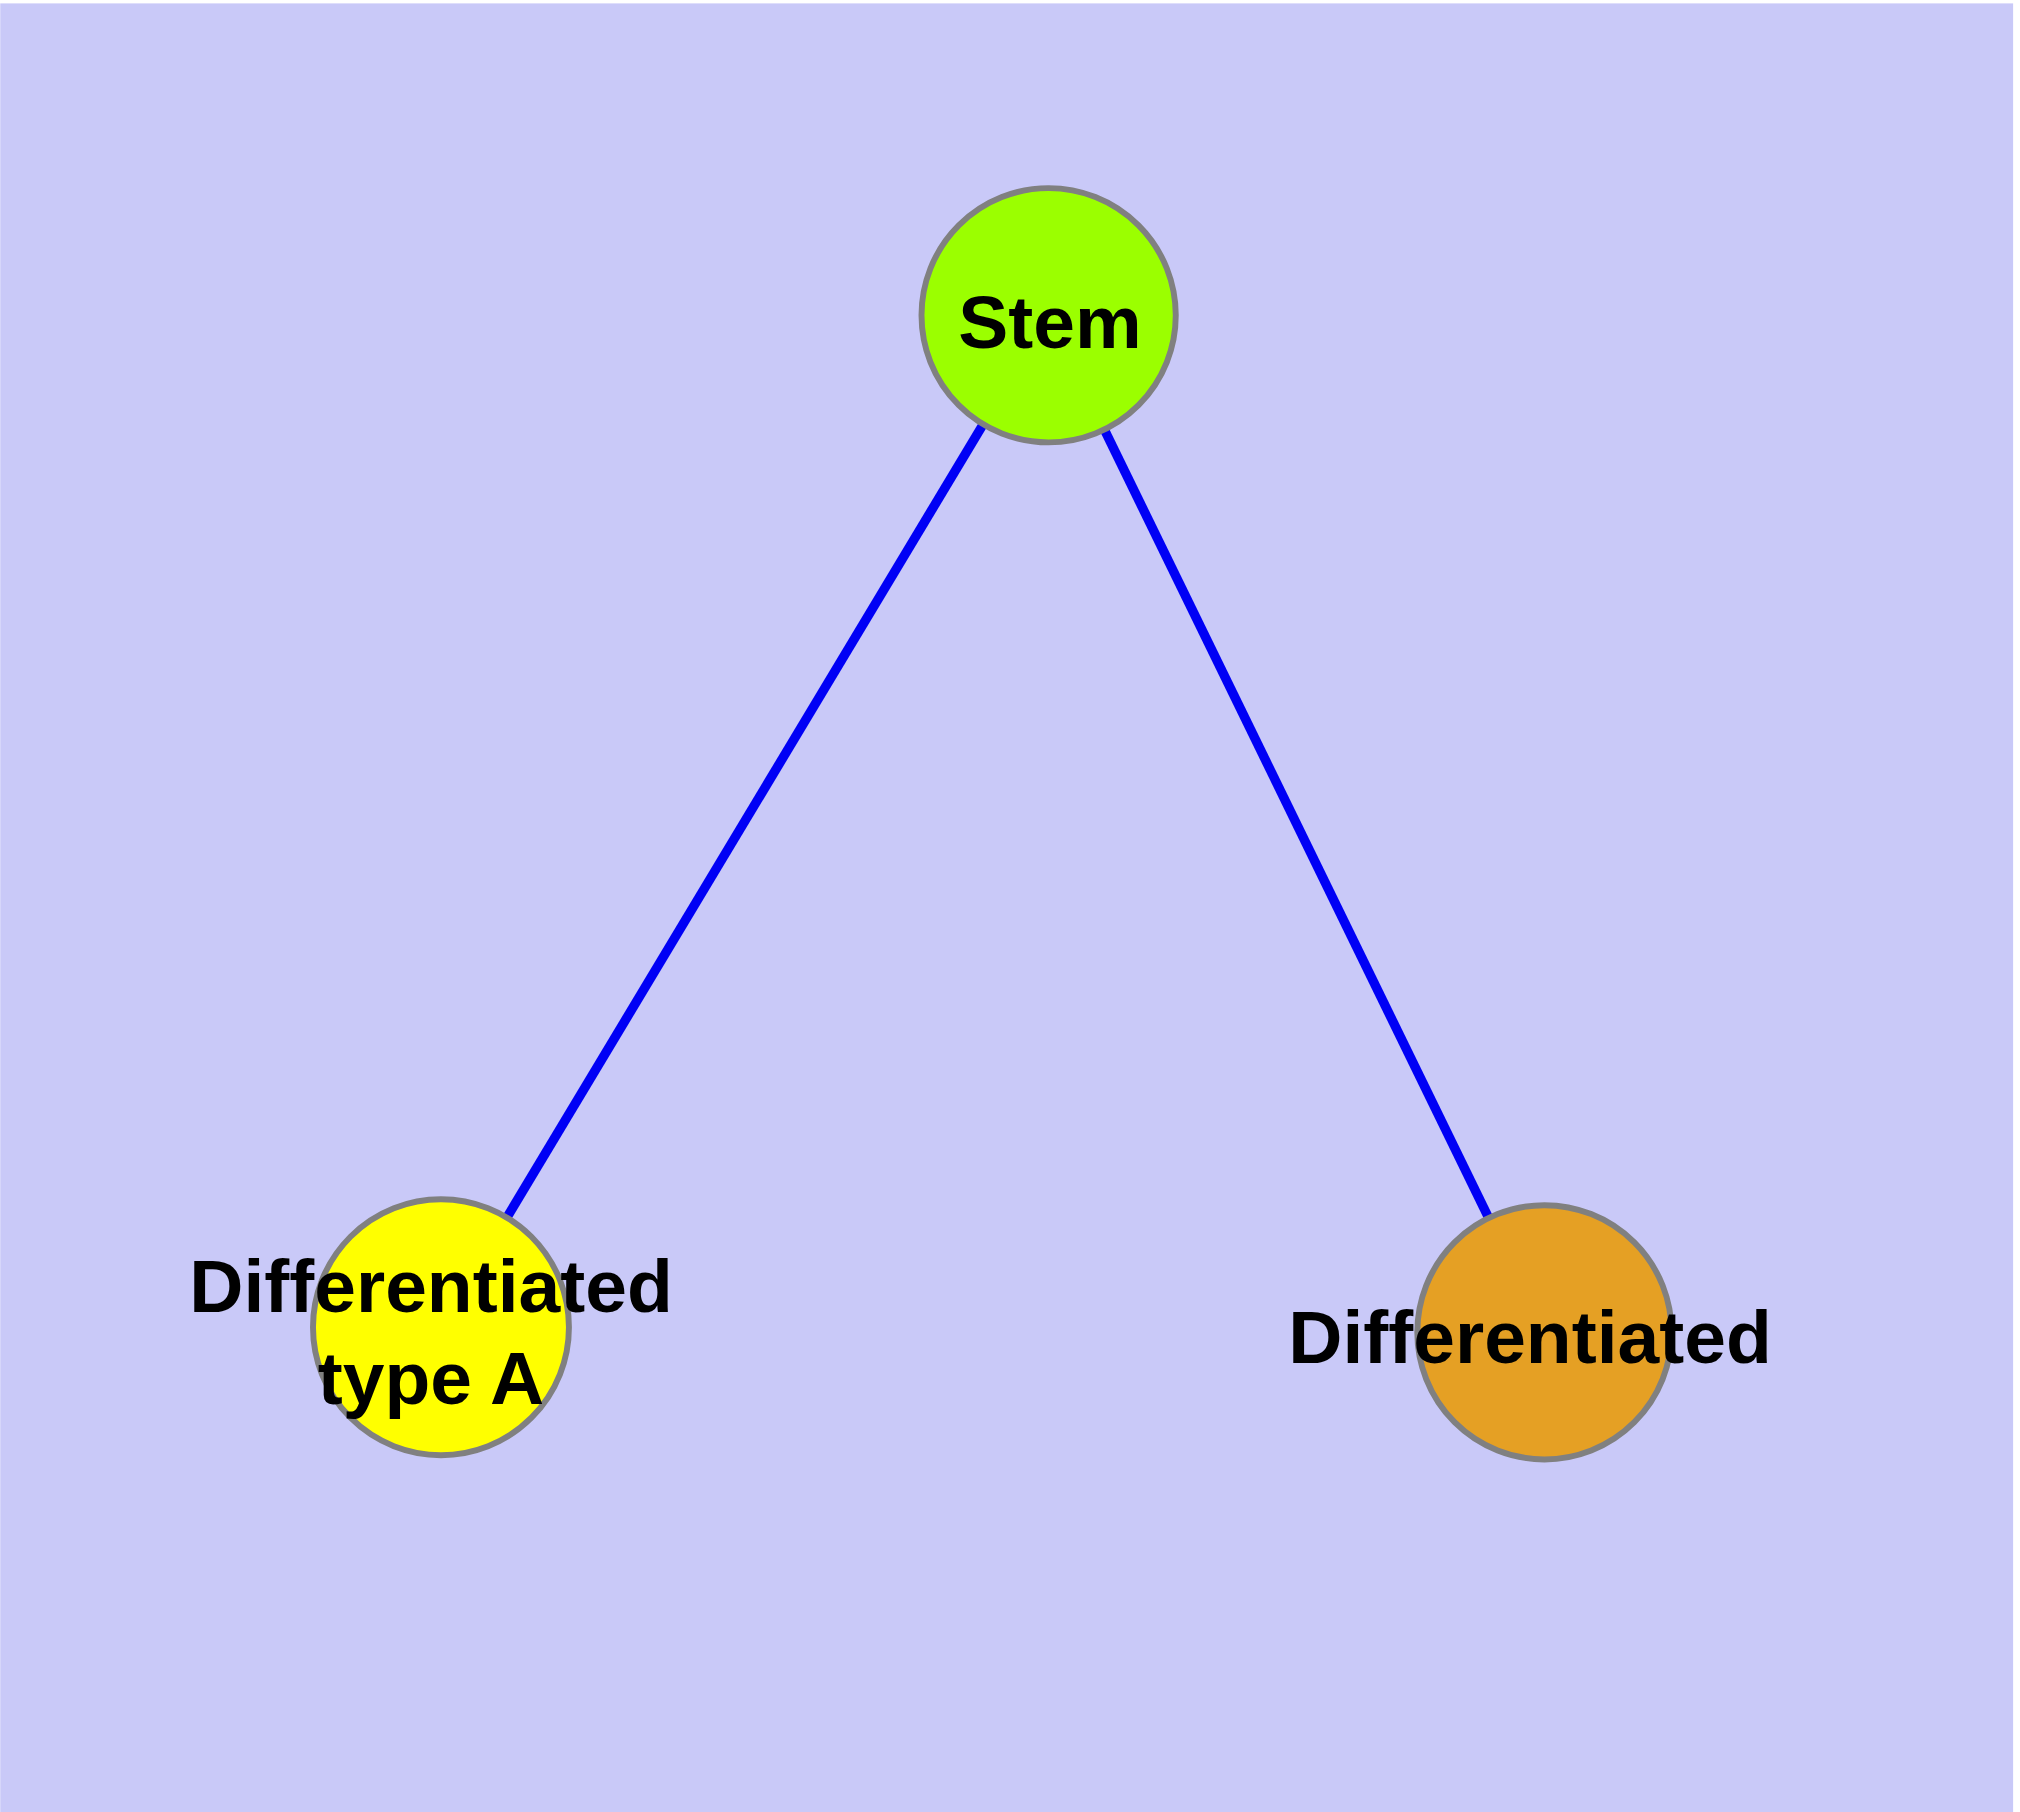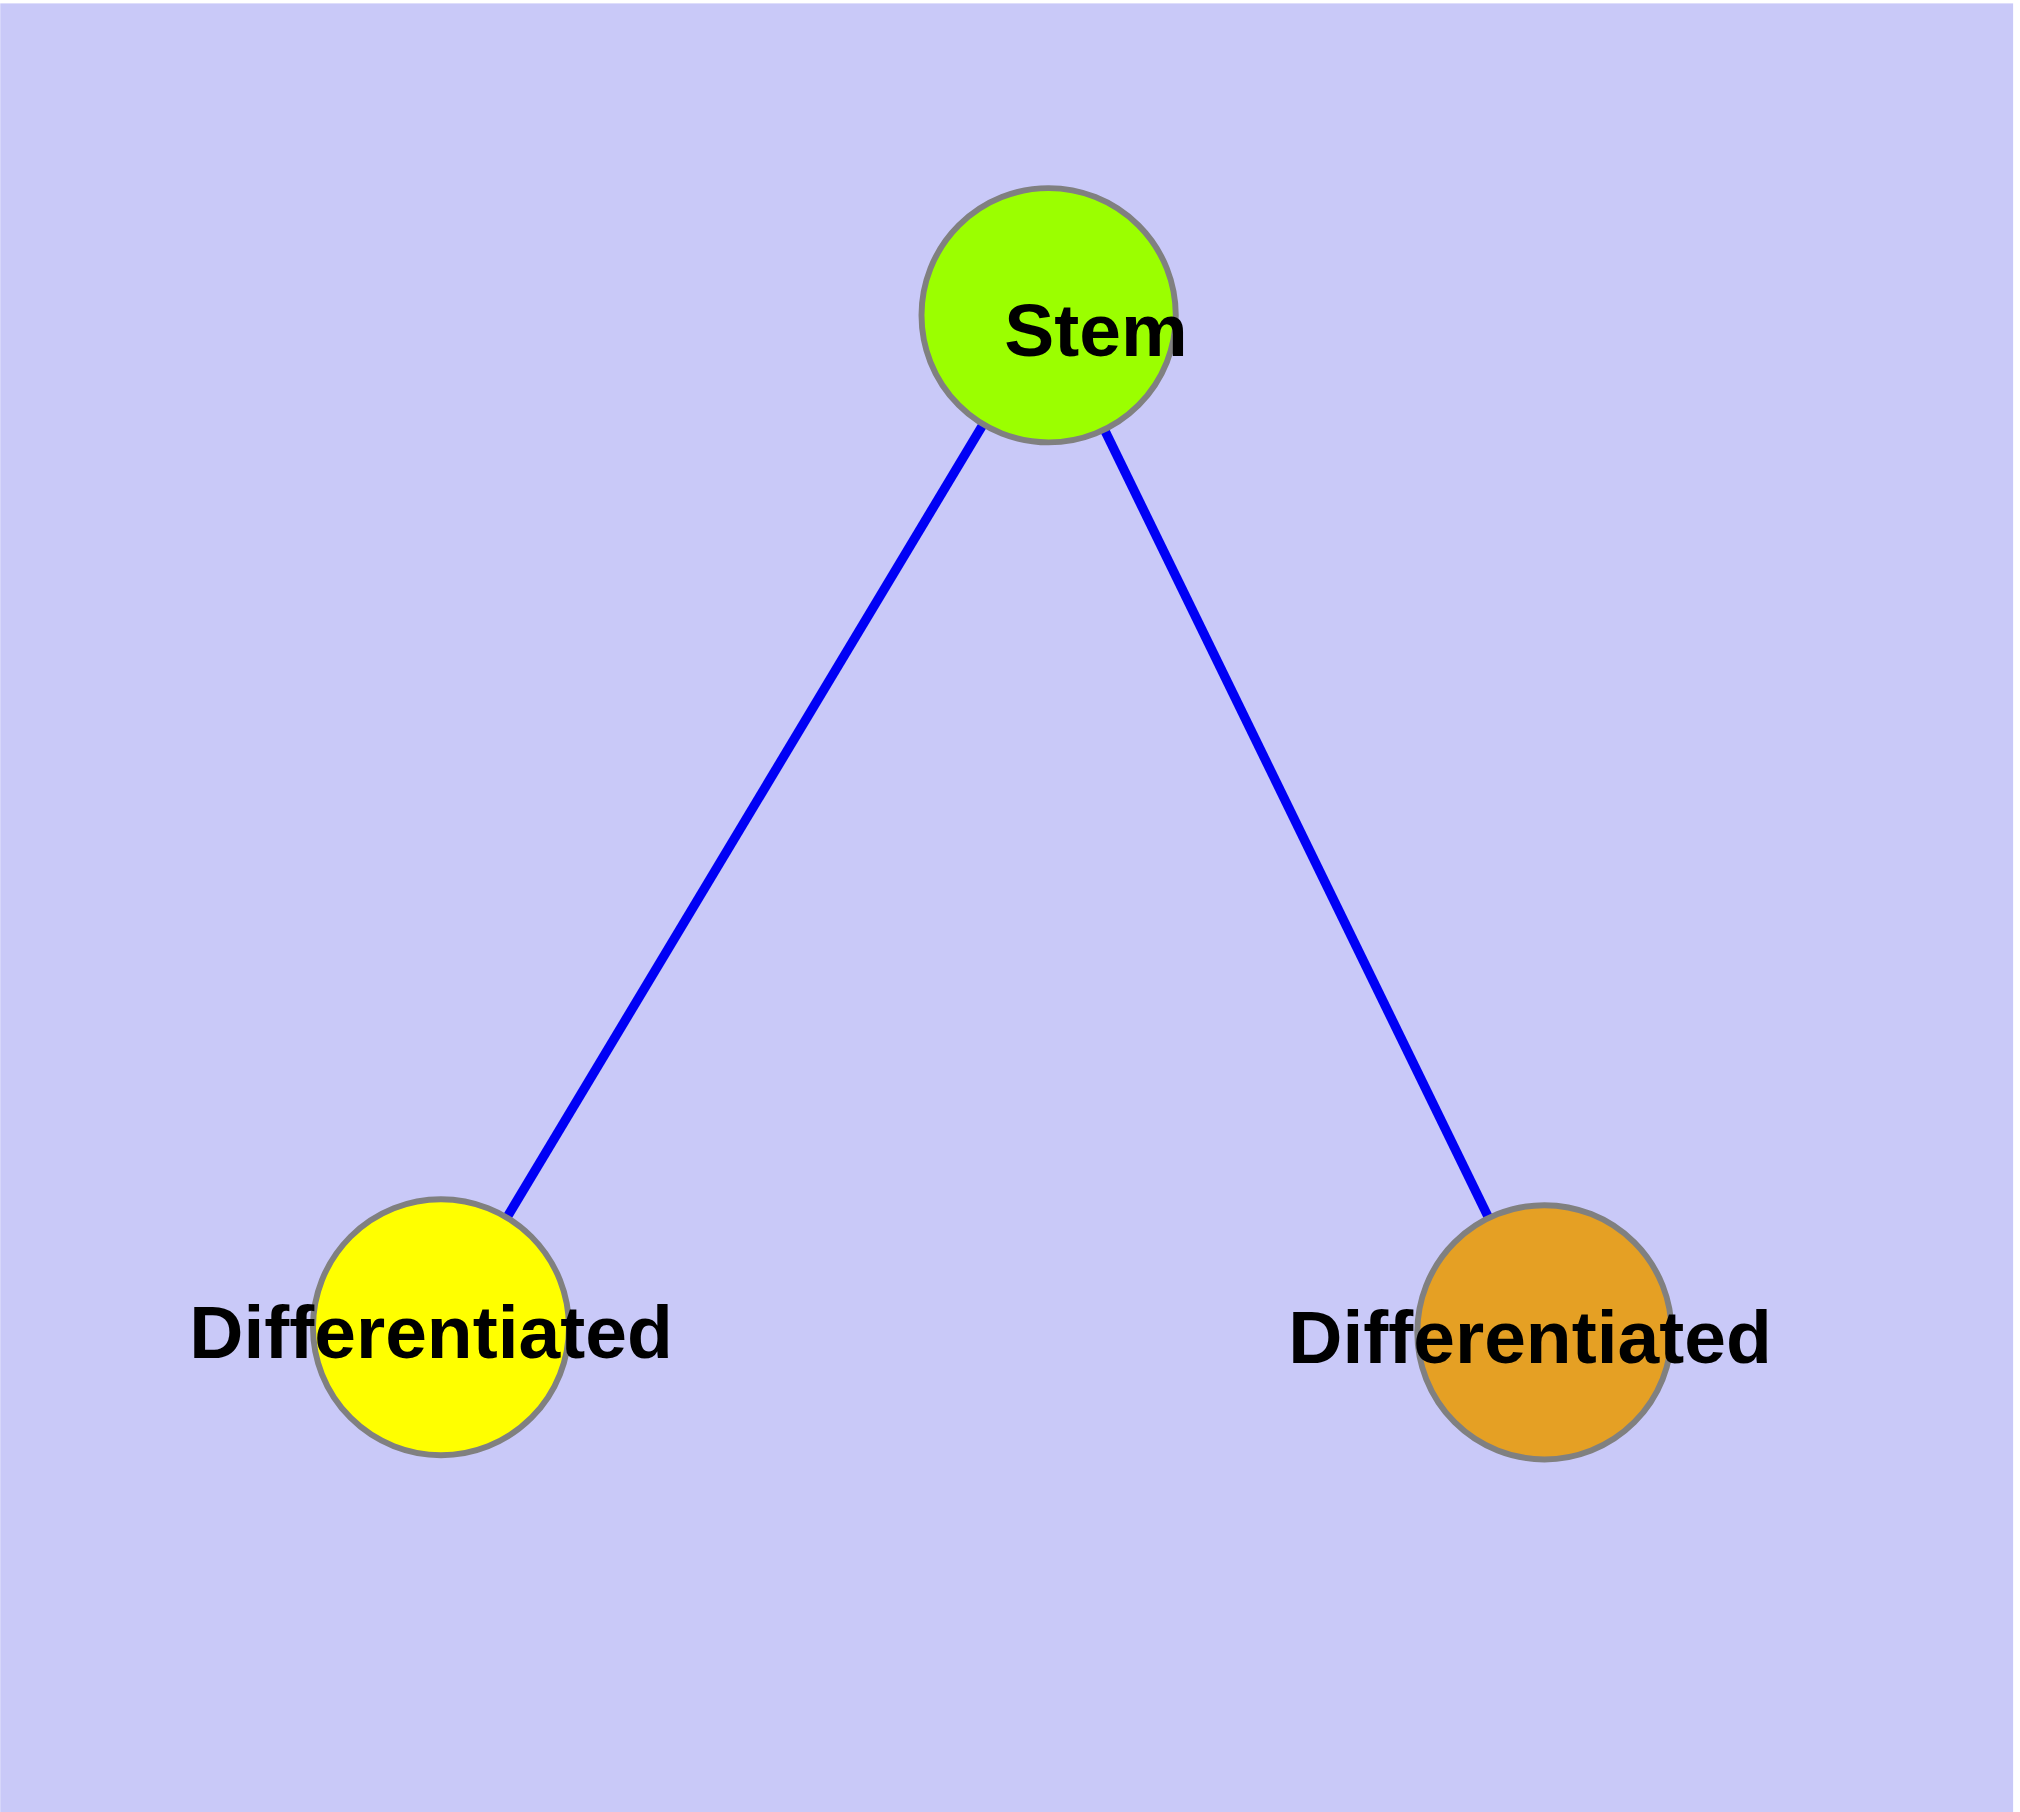--- a/index.html
+++ b/index.html
@@ -46,26 +46,27 @@
     <rect x="0" y="4" width="2375" height="2134" fill="#C9C9F8"></rect>
 
     <line x1="1237" y1="372" x2="520" y2="1566" stroke-width="11" stroke="#0000F5"></line>
     <line x1="1237" y1="372" x2="1822" y2="1572" stroke-width="11" stroke="#0000F5"></line>
 
     <circle cx="1237" cy="372" r="150" stroke-width="7" fill="#9BFF00" stroke="#808080"></circle>
     <circle cx="520" cy="1566" r="151" stroke-width="7" fill="#FFFF00" stroke="#808080"></circle>
     <circle cx="1822" cy="1572" r="150" stroke-width="7" fill="#E5A024" stroke="#808080"></circle>
   </svg>
 
-  <div class="node-label" style="left:1050px; top:330px;margin-left:46px;">
+  <div class="node-label" style="left:1050px; top:322px;">
     <span>Stem</span>
   </div>
 
   <div class="node-label" style="left:431px; top:1332px;">
     <span>Differentiated</span>
+    <span>type A</span>
   </div>
 
   <div class="node-label" style="left:1530px; top:1337px;">
     <span>Differentiated</span>
   </div>
 
 </div>
 
 
 </body></html>

